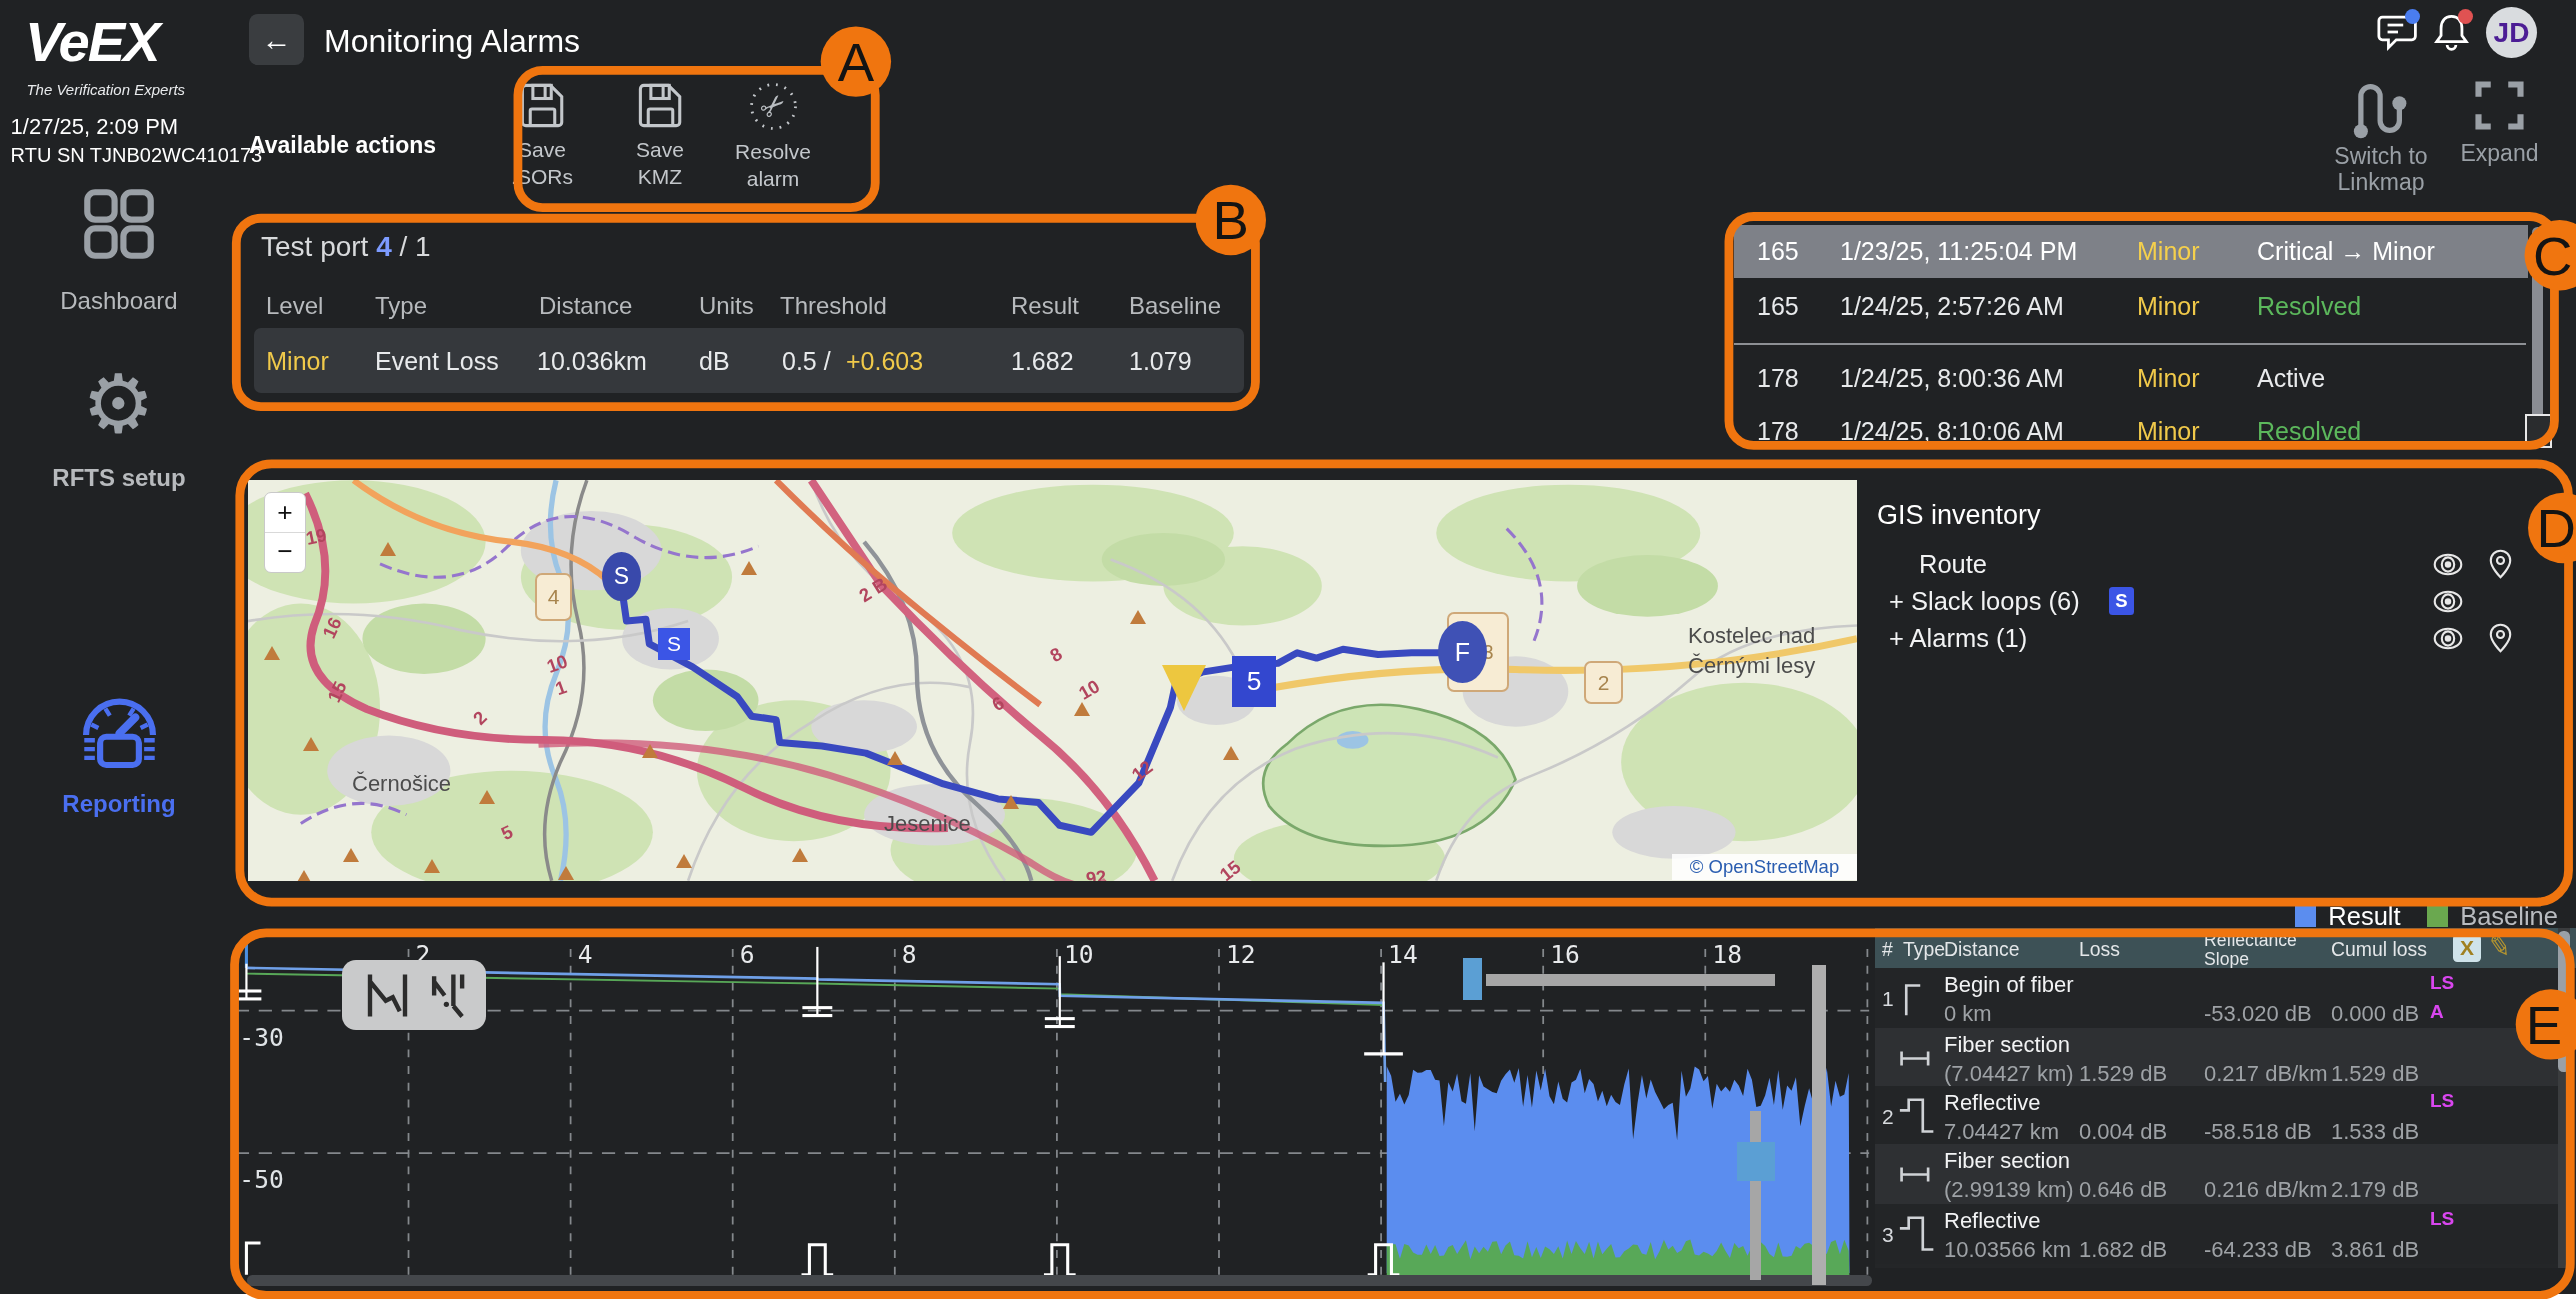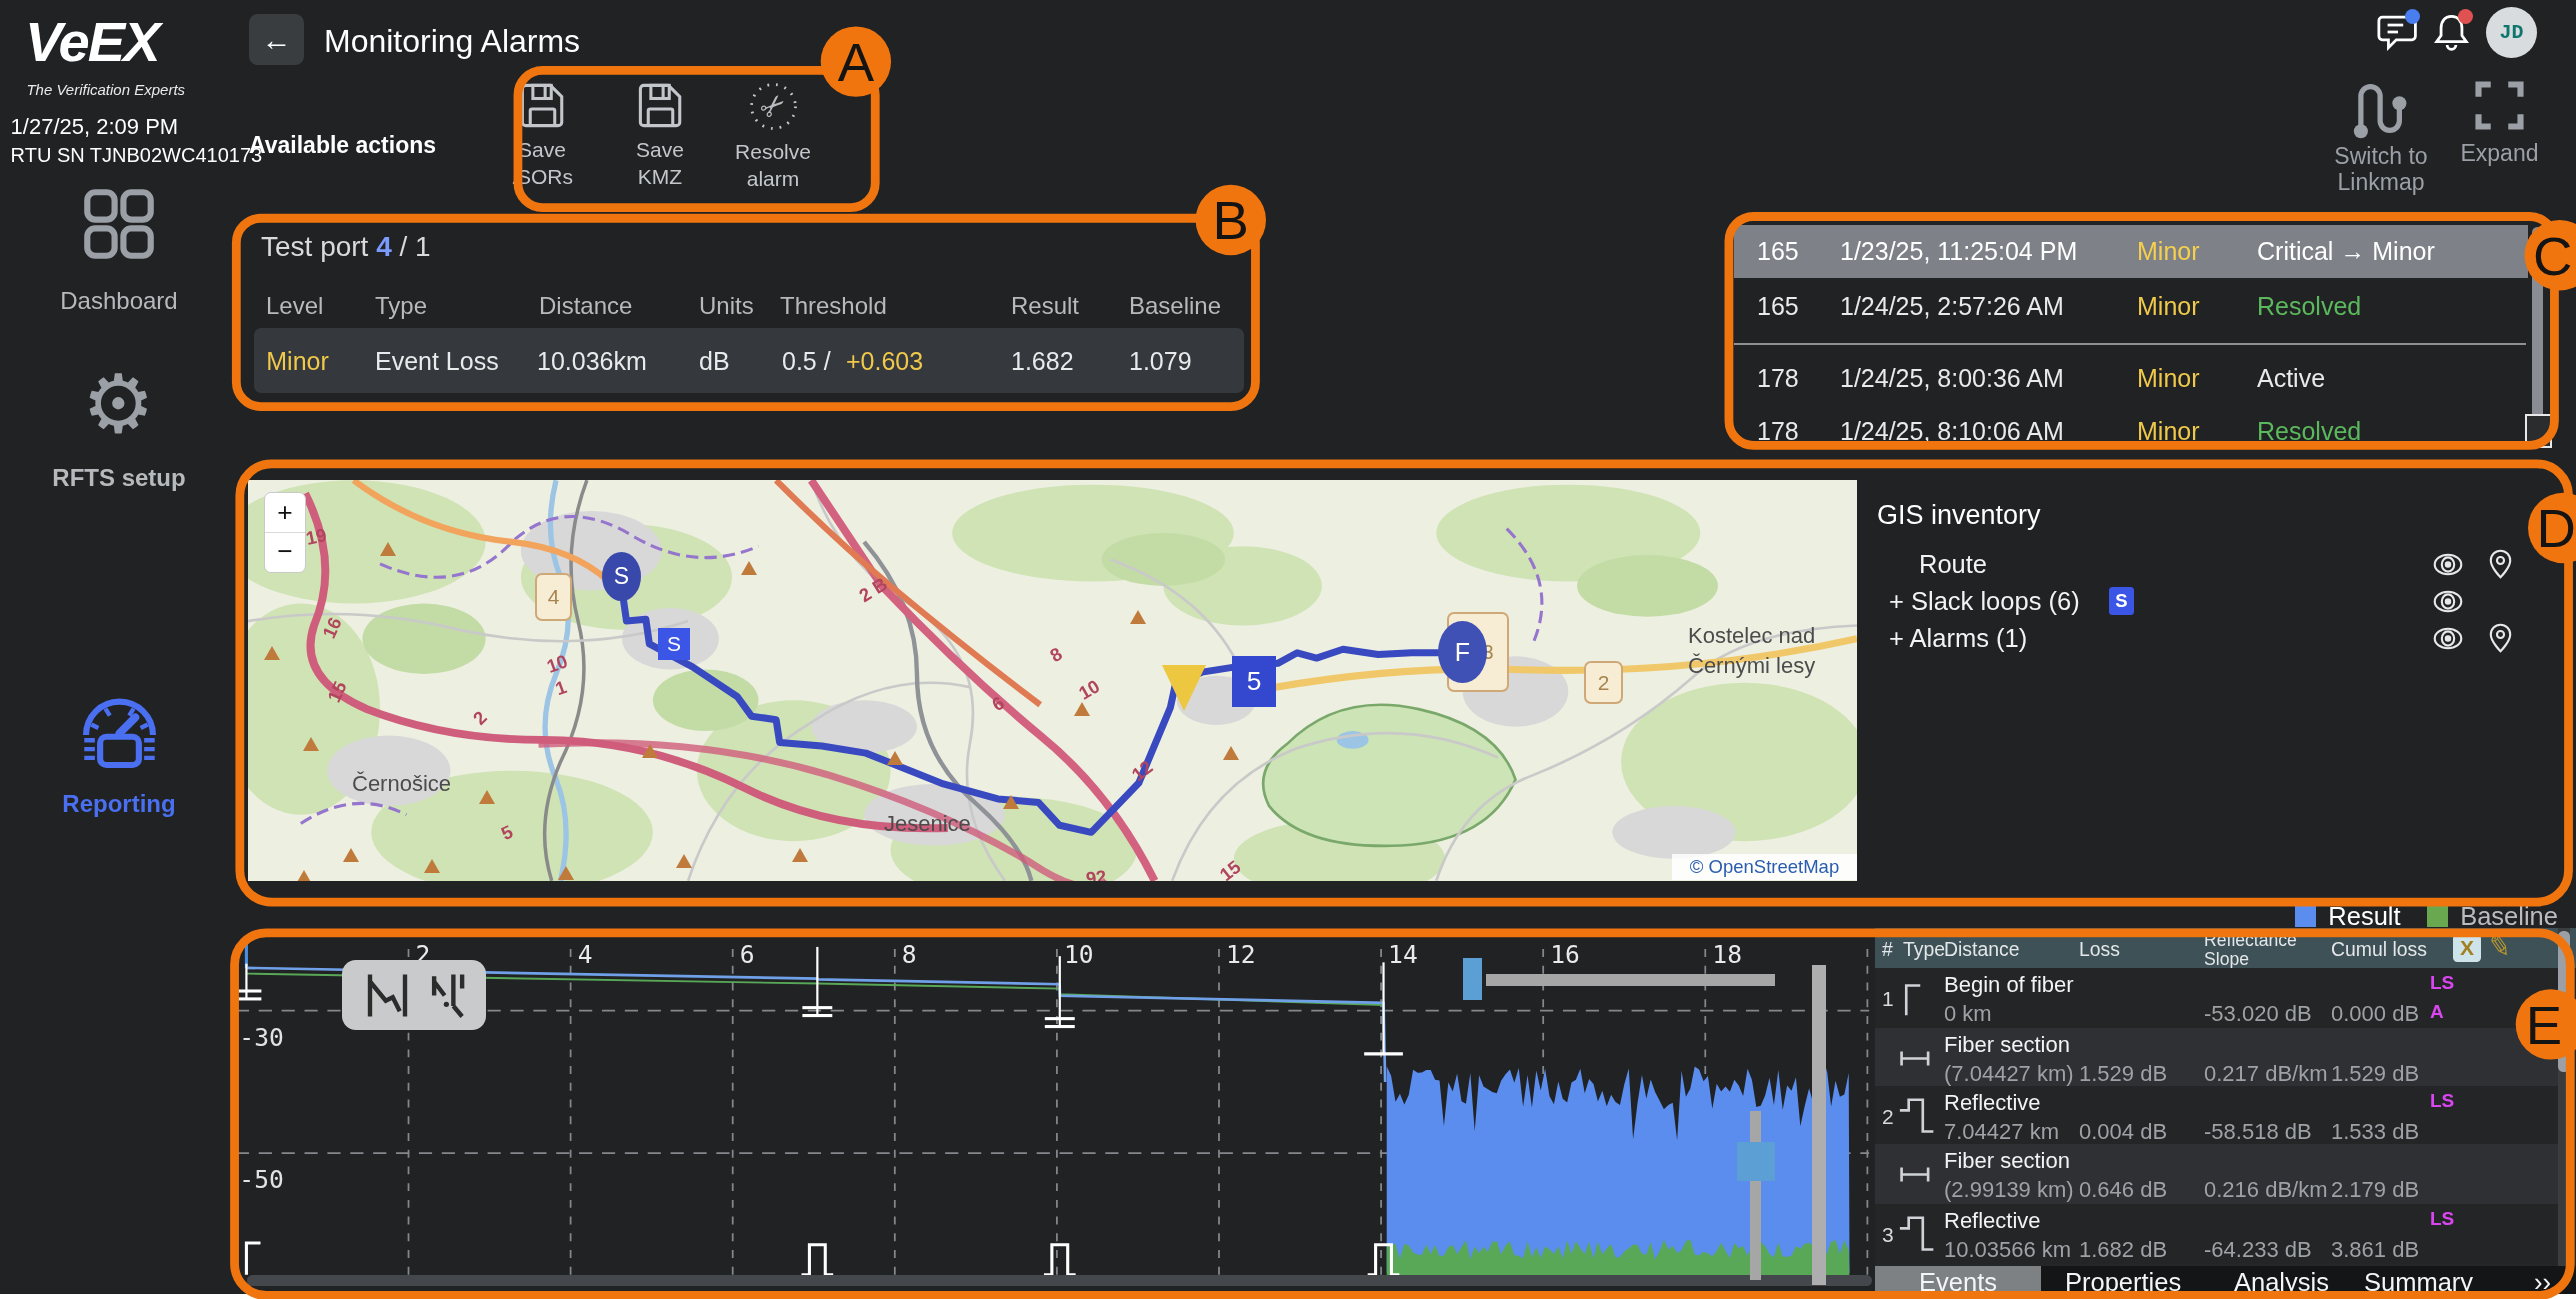--- a/index.html
+++ b/index.html
@@ -121,21 +121,21 @@
 </div>
 <div class="abs" style="left:2432px;top:12.3px;width:42px;height:42px;cursor:pointer;">
   <span>
     <svg width="39" height="40" viewBox="0 0 44 46" fill="none" stroke="#fff" stroke-width="3.2">
       <path d="M22,5 c-8,0 -12,6 -12,14 v8 l-5,7 h34 l-5,-7 v-8 c0,-8 -4,-14 -12,-14 z"></path>
       <path d="M17,38 a5,5 0 0 0 10,0"></path>
     </svg></span>
   <span class="abs" style="left:26.4px;top:-3.5px;width:15px;height:15px;border-radius:50%;background:#e05252;"></span>
 </div>
 <div class="abs" style="left:2486px;top:7px;width:51px;height:51px;border-radius:50%;background:#d9dcdf;display:flex;align-items:center;justify-content:center;cursor:pointer;">
-  <span style="font-size:20px;font-weight:bold;color:#0f766e;font-family:Liberation Mono, monospace;">JD</span>
+  <span style="font-size:28px;font-weight:bold;color:#4c1d95;">JD</span>
 </div>
 <div class="abs" style="left:2324px;top:77px;width:114px;height:114px;text-align:center;cursor:pointer;">
   <span>
     <svg width="58" height="63" viewBox="0 0 66 72" fill="none" stroke="#9aa0a6" stroke-width="6">
       <path d="M10,58 V22 a11,11 0 0 1 22,0 V50 a11,11 0 0 0 22,0 V36"></path>
       <circle cx="10" cy="62" r="8" fill="#9aa0a6" stroke="none"></circle>
       <circle cx="54" cy="30" r="8" fill="#9aa0a6" stroke="none"></circle>
     </svg></span>
   <div style="font-size:23px;color:#9aa0a6;line-height:26.4px;">
     <span>Switch to</span><br>
@@ -514,27 +514,20 @@
   <span class="l2" style="left:69px;">10.03566 km</span>
   <span class="l2" style="left:204px;">1.682 dB</span>
   <span class="l2" style="left:329px;">-64.233 dB</span>
   <span class="l2" style="left:456px;">3.861 dB</span>
   <span class="ev-flag" style="left:555px;top:4.4px;">LS</span>
 </div>
 
 <div class="abs" style="left:2558px;top:928px;width:12.3px;height:340px;background:#3a3c3e;"></div>
 <div class="abs" style="left:2558px;top:931px;width:12.3px;height:141px;background:#9aa0a6;border-radius:5.3px;cursor:grab;"></div>
 
-<div class="abs" style="left:1875px;top:1266px;width:701px;height:33px;background:#141516;">
-  <div class="tab" style="left:0;width:166px;background:#7e8184;justify-content:center;cursor:pointer;">Events</div>
-  <div class="tab" style="left:190px;cursor:pointer;">Properties</div>
-  <div class="tab" style="left:359px;cursor:pointer;">Analysis</div>
-  <div class="tab" style="left:489px;cursor:pointer;">Summary</div>
-  <div class="tab" style="left:659px;cursor:pointer;">››</div>
-</div>
 
 <div class="abs" style="left:0;top:1294px;width:2576px;height:5.3px;background:#ffffff;"></div>
 
 <svg id="anno" width="2576" height="1299" viewBox="0 0 2926 1476">
   <g fill="none" stroke="#f0750f" stroke-width="10">
     <rect x="588" y="80" width="406" height="156" rx="28"></rect>
     <rect x="268" y="248" width="1158" height="214" rx="28"></rect>
     <rect x="1964" y="246" width="938" height="260" rx="28"></rect>
     <rect x="272" y="527" width="2646" height="498" rx="36"></rect>
     <rect x="266" y="1060" width="2654" height="412" rx="36"></rect>

